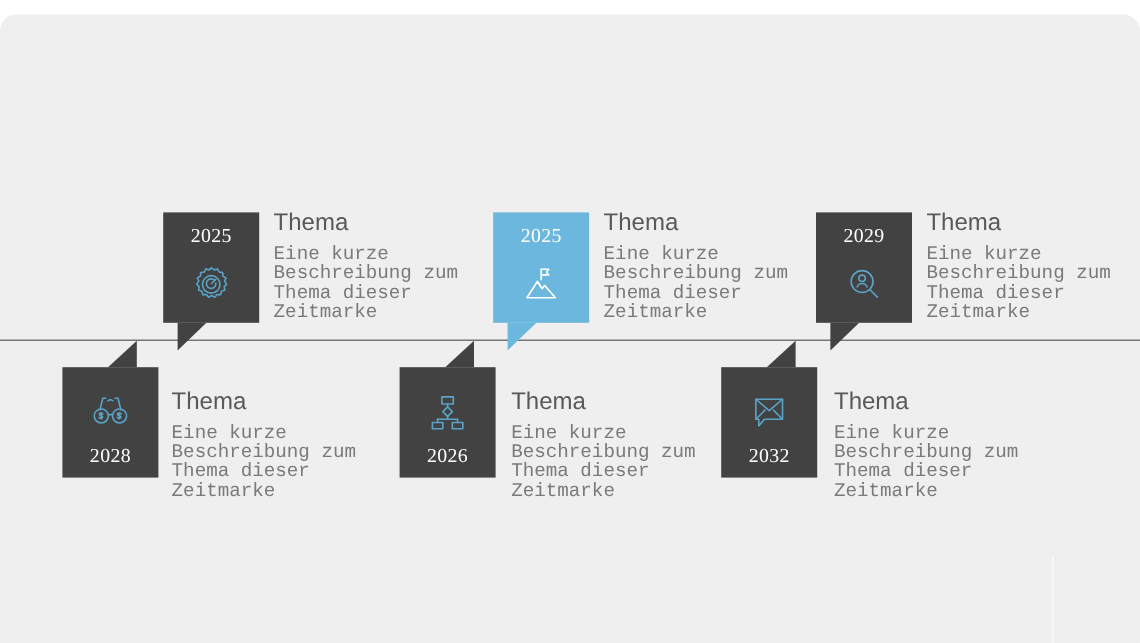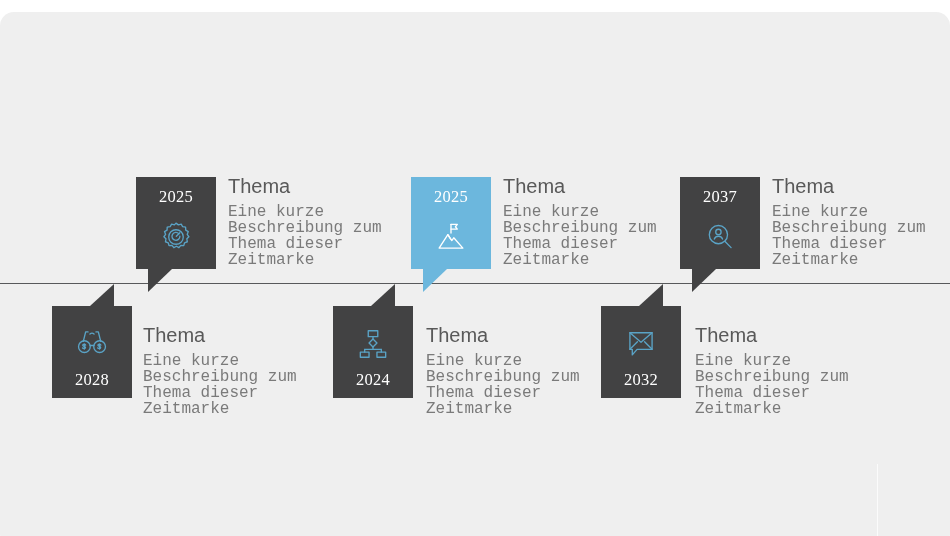--- a/index.html
+++ b/index.html
@@ -157,21 +157,21 @@
     </div>
   </div>
   <div class="text" style="left:503px; top:164px;">
     <p class="title">Thema</p>
     <p class="desc">Eine kurze Beschreibung zum</p>
     <p class="desc">Thema dieser Zeitmarke</p>
   </div>
 
   <div class="node" style="left:680px; top:165px;">
     <div class="card">
-      <div class="year top">2037</div>
+      <div class="year top">2029</div>
       <div class="card-icon top">
         <svg viewBox="0 0 48 48" fill="none" stroke="#5aa3c6" stroke-width="1.7" stroke-linecap="round" stroke-linejoin="round">
           <circle cx="22" cy="21" r="11.5"></circle>
           <circle cx="22" cy="17.6" r="3.4"></circle>
           <path d="M16.8 26.6a5.6 5.6 0 0 1 10.4 0"></path>
           <path d="M30.4 29.6 L38 37.4"></path>
         </svg>
       </div>
       <div class="tail down"></div>
     </div>
@@ -217,21 +217,21 @@
           <path d="M24 16v3"></path>
           <path d="M24 19 L29 24 L24 29 L19 24 z"></path>
           <path d="M24 29v3"></path>
           <path d="M13.5 32h21"></path>
           <path d="M13.5 32v3.5"></path>
           <path d="M34.5 32v3.5"></path>
           <rect x="8" y="35.5" width="11" height="6.5"></rect>
           <rect x="29" y="35.5" width="11" height="6.5"></rect>
         </svg>
       </div>
-      <div class="year bottom">2024</div>
+      <div class="year bottom">2026</div>
     </div>
   </div>
   <div class="text" style="left:426px; top:313px;">
     <p class="title">Thema</p>
     <p class="desc">Eine kurze Beschreibung zum</p>
     <p class="desc">Thema dieser Zeitmarke</p>
   </div>
 
   <div class="node" style="left:601px; top:294px;">
     <div class="card">

